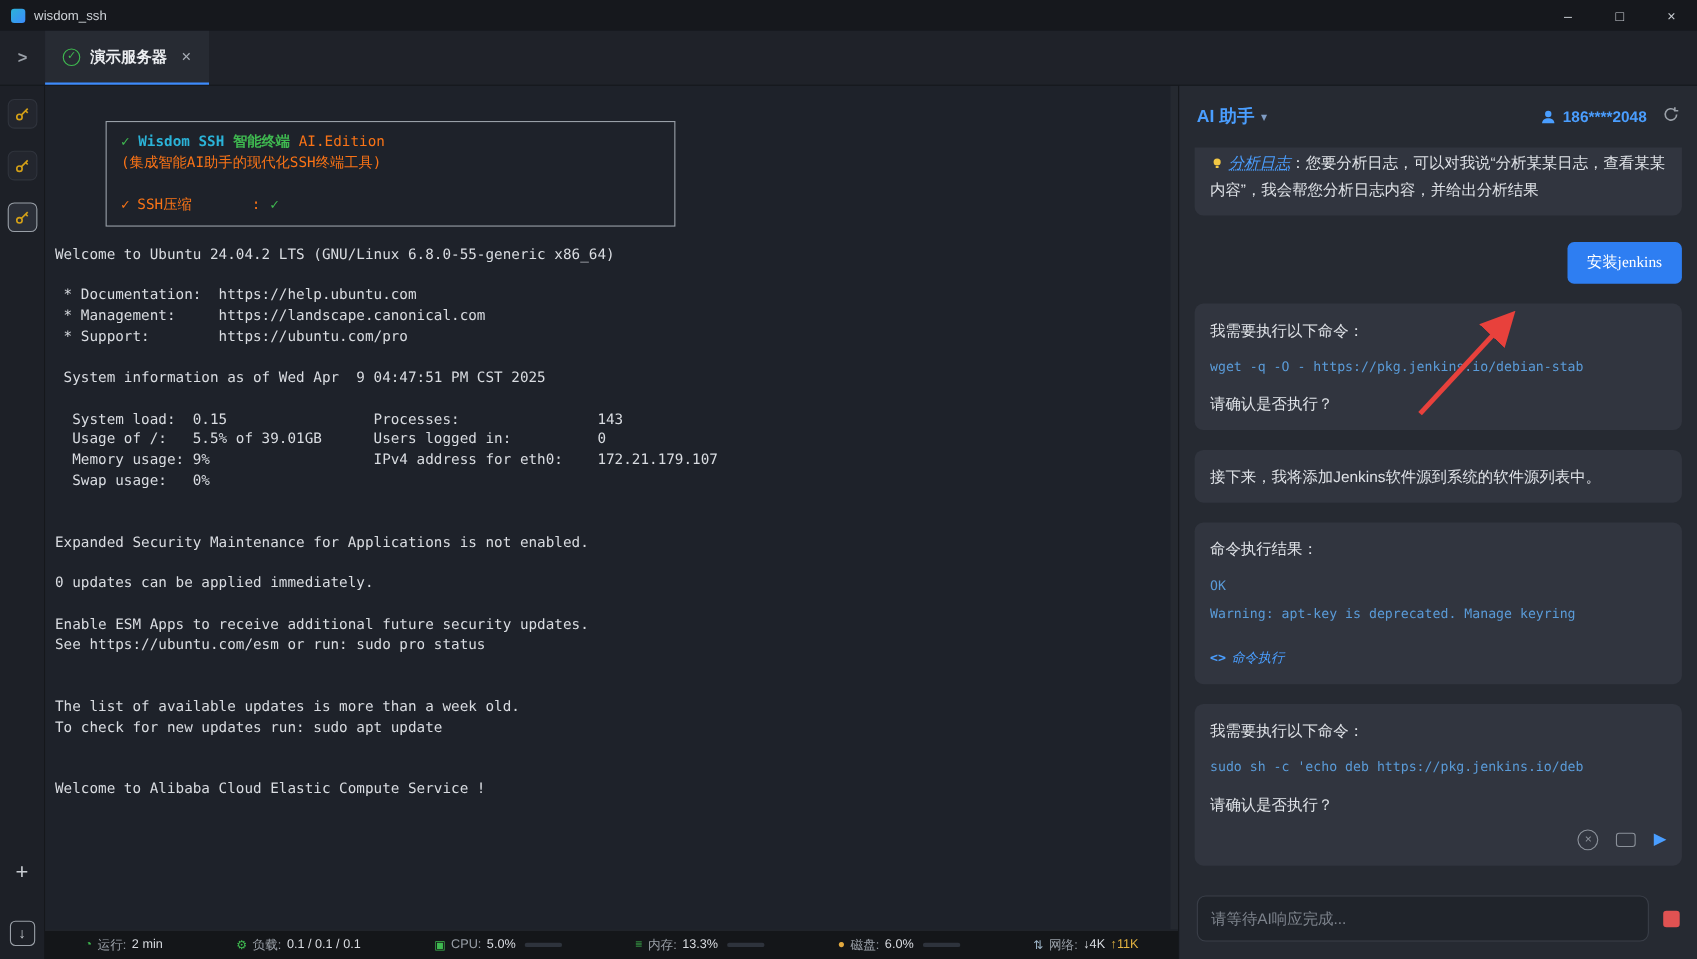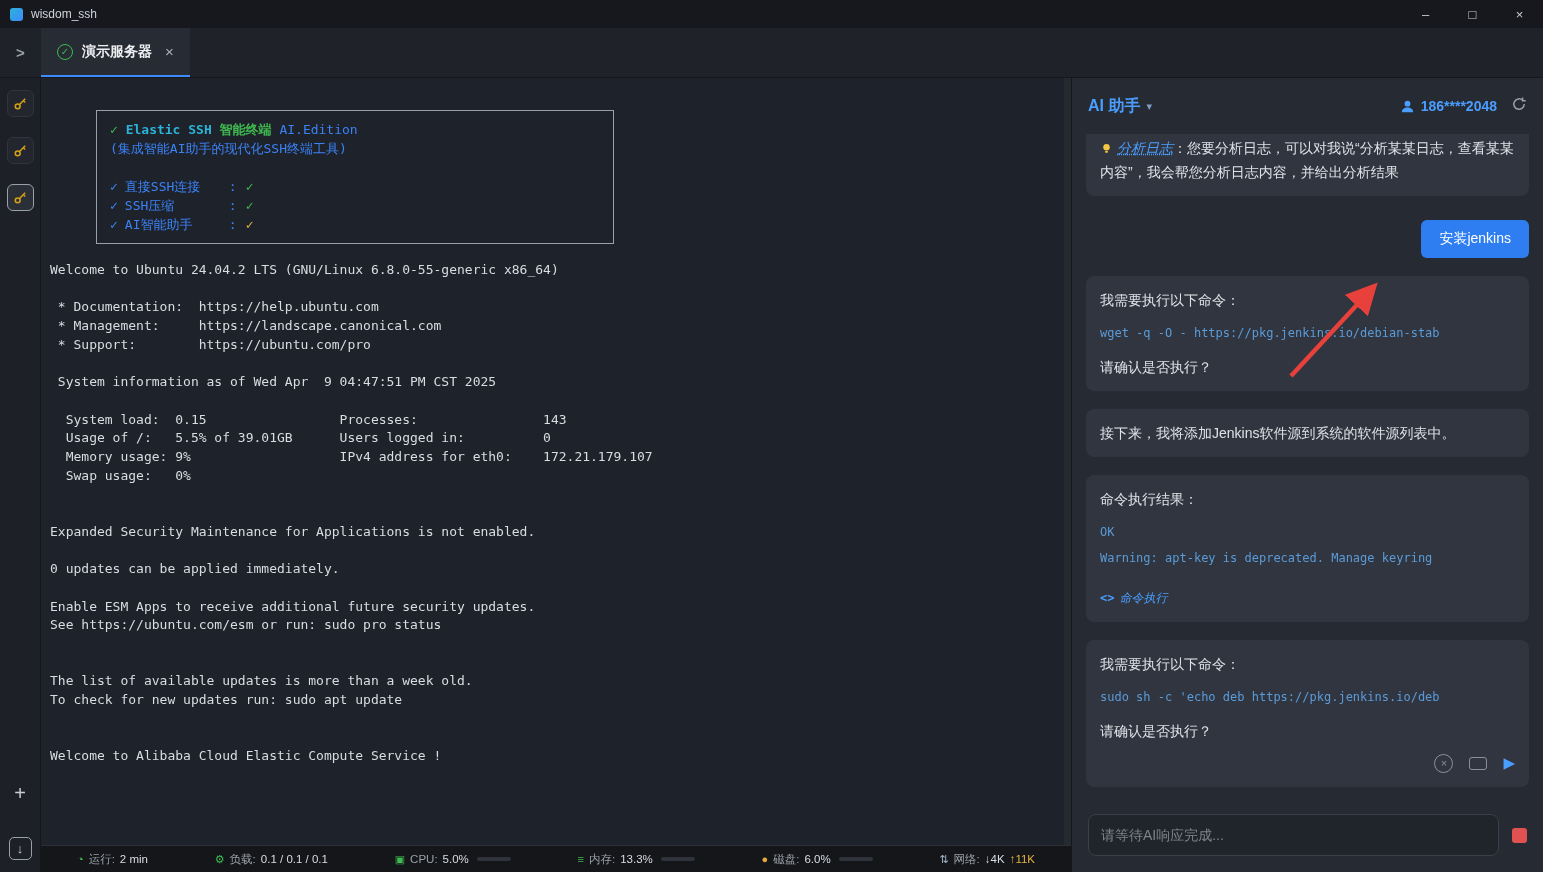--- a/index.html
+++ b/index.html
@@ -31,21 +31,21 @@
   .sidebar-spacer{flex:1}
   .plus-btn{color:#c9cdd3;font-size:20px;line-height:1}
   .dl-btn{width:23px;height:23px;border:1.5px solid #9aa0a8;border-radius:5px;display:flex;align-items:center;justify-content:center;color:#c9cdd3;font-size:13px;margin-top:14px}
 
   
   .terminal-col{flex:1;display:flex;flex-direction:column;min-width:0}
   .terminal{flex:1;background:#1e222a;padding:14px 0 0 9px;font-family:"DejaVu Sans Mono",monospace;font-size:13px;color:#d9dce1;position:relative;overflow:hidden}
   .banner{border:1px solid #99a0a8;width:518px;margin:18px 0 0 46px;padding:9px 13px;line-height:19px;font-size:13px}
   .b-cyan{color:#2bb3d8;font-weight:bold}
   .b-green{color:#3fb950;font-weight:bold}
-  .b-gray{color:#3b82f6}
+  .b-gray{color:#f97316}
   .b-red{color:#e5534b}
   .b-yellow{color:#e3b341;font-weight:bold}
   .feat-bullet{margin-right:7px}
   .feat-label{display:inline-block;width:104px}
   .feat-colon{margin-right:9px}
   .term-body{white-space:pre;line-height:18.7px;margin-top:17px}
   .prompt-line{margin-top:17px}
   .cursor{display:inline-block;width:8px;height:15px;background:#b9bec5;margin-left:9px;vertical-align:-2px}
   .term-scroll{position:absolute;right:0;top:0;bottom:0;width:7px;background:#252930}
 
@@ -69,21 +69,21 @@
   .ai-title{color:#4a9eff;font-size:16px;font-weight:bold}
   .caret{color:#7f9cc4;font-size:11px;margin-left:6px}
   .ai-header-right{margin-left:auto;display:flex;align-items:center;gap:14px}
   .account{display:flex;align-items:flex-end;gap:6px;color:#4a9eff;font-size:14px;font-weight:bold}
   .ai-scroll{flex:1;overflow:hidden;padding:0 14px;position:relative}
   .ai-card{background:#31353f;border-radius:8px;padding:13px 14px;margin-top:18px;font-size:14px;color:#dfe2e7;line-height:22px}
   .ai-card.tip{margin-top:-10px}
   .bulb{display:inline-block;vertical-align:-2px;margin-right:4px}
   .tip-head{color:#4a9eff;font-style:italic;text-decoration:underline dotted}
   .btn-row{display:flex;justify-content:flex-end;margin-top:24px}
-  .primary{background:#2e7ef2;color:#fff;border:none;border-radius:6px;padding:10px 18px;font-size:14px;font-family:Liberation Sans, sans-serif;cursor:pointer}
+  .primary{background:#2e7ef2;color:#fff;border:none;border-radius:6px;padding:10px 18px;font-size:14px;font-family:Liberation Serif, serif;cursor:pointer}
   .card-title{font-size:14px}
   .code{font-family:"DejaVu Sans Mono",monospace;font-size:12px;color:#5a9bd8;white-space:nowrap;overflow:hidden;margin-top:11px}
   .code + .code{margin-top:4px}
   .confirm{margin-top:12px}
   .chip{display:flex;align-items:center;gap:5px;margin-top:18px;color:#4a9eff;font-size:12px;font-style:italic}
   .chip-ico{font-family:"DejaVu Sans Mono",monospace;font-weight:bold;font-style:normal}
   .actions{display:flex;justify-content:flex-end;align-items:center;gap:16px;margin-top:10px}
   .act-circle{width:19px;height:19px;border:1.5px solid #8b919a;border-radius:50%;color:#8b919a;font-size:11px;display:flex;align-items:center;justify-content:center}
   .act-rect{width:18px;height:13px;border:1.5px solid #8b919a;border-radius:3px}
   .act-play{color:#4a9eff;font-size:15px}
@@ -144,34 +144,28 @@
       <div class="plus-btn">+</div>
       <div class="dl-btn">↓</div>
     </div>
 
     <div class="terminal-col">
       <div class="terminal">
 
         <div class="banner">
           <div>
             <span class="b-green">✓</span>
-            <span class="b-cyan">Elastic SSH</span>
+            <span class="b-cyan">Wisdom SSH</span>
             <span class="b-green">智能终端</span>
             <span class="b-gray">AI.Edition</span>
           </div>
           <div class="b-gray">(集成智能AI助手的现代化SSH终端工具)</div>
           <div>&nbsp;</div>
           <div>
-            <span class="b-gray feat-bullet">✓</span><span class="b-gray feat-label">直接SSH连接</span><span class="b-gray feat-colon">:</span><span class="b-green">✓</span>
-          </div>
-          <div>
             <span class="b-gray feat-bullet">✓</span><span class="b-gray feat-label">SSH压缩</span><span class="b-gray feat-colon">:</span><span class="b-green">✓</span>
-          </div>
-          <div>
-            <span class="b-gray feat-bullet">✓</span><span class="b-gray feat-label">AI智能助手</span><span class="b-gray feat-colon">:</span><span class="b-yellow">✓</span>
           </div>
         </div>
 
         <div class="term-body">Welcome to Ubuntu 24.04.2 LTS (GNU/Linux 6.8.0-55-generic x86_64)
 
  * Documentation:  https://help.ubuntu.com
  * Management:     https://landscape.canonical.com
  * Support:        https://ubuntu.com/pro
 
  System information as of Wed Apr  9 04:47:51 PM CST 2025

